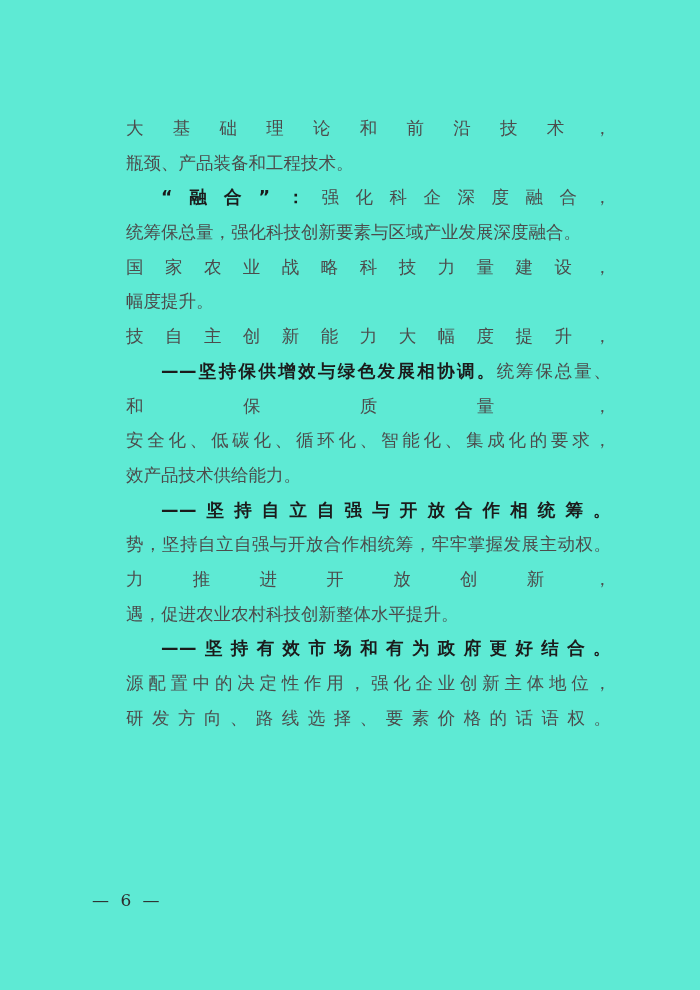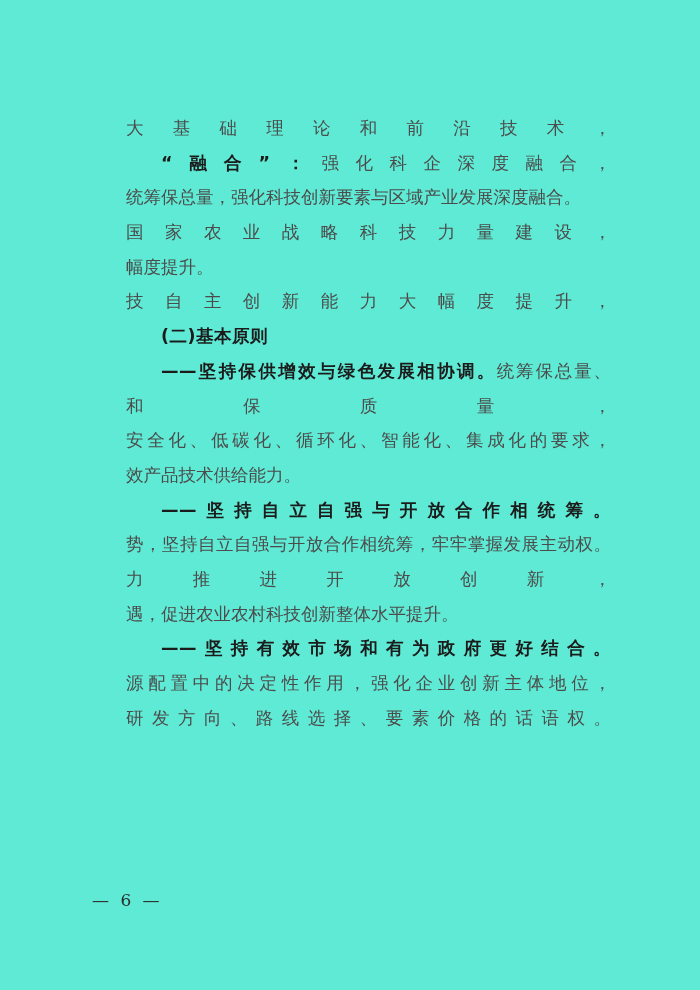--- a/index.html
+++ b/index.html
@@ -58,26 +58,26 @@
     letter-spacing: 3px;
   }
 </style>
 </head>
 <body>
 
 <div class="page">
   <div class="textblock">
 
     <div class="ln fill"><b class="lead"></b><span class="body">大基础理论和前沿技术，突破农业产业高质高效绿色发展的技术</span></div>
+    <div class="ln"><b class="lead"></b><span class="body">瓶颈、产品装备和工程技术。</span></div>
     <div class="ln fill ind"><b class="lead">“融合”：</b><span class="body">强化科企深度融合，强化科技与县域产业同村镇经</span></div>
     <div class="ln"><b class="lead"></b><span class="body">统筹保总量，强化科技创新要素与区域产业发展深度融合。</span></div>
     <div class="ln"><b class="lead"></b><span class="body">国家农业战略科技力量建设，优化国际农业科技合作发展格局。</span></div>
     <div class="ln"><b class="lead"></b><span class="body">幅度提升。</span></div>
     <div class="ln fill"><b class="lead"></b><span class="body">技自主创新能力大幅度提升，实现农业科技成果转化推广效能大</span></div>
-    <div class="ln ind"><b class="lead">(二)基本原则</b><span class="body"></span></div>
     <div class="ln fill ind"><b class="lead">——坚持保供增效与绿色发展相协调。</b><span class="body">统筹保总量、保多样</span></div>
     <div class="ln fill"><b class="lead"></b><span class="body">和保质量，以保障国家粮食安全和重要农副产品有效供给为基本，</span></div>
     <div class="ln fill"><b class="lead"></b><span class="body">安全化、低碳化、循环化、智能化、集成化的要求，提高绿色增产增</span></div>
     <div class="ln"><b class="lead"></b><span class="body">效产品技术供给能力。</span></div>
     <div class="ln fill ind"><b class="lead">——坚持自立自强与开放合作相统筹。</b><span class="body">发挥新型举国体制优</span></div>
     <div class="ln fill"><b class="lead"></b><span class="body">势，坚持自立自强与开放合作相统筹，牢牢掌握发展主动权。大</span></div>
     <div class="ln fill"><b class="lead"></b><span class="body">力推进开放创新，把握经济全球化和新技术革命带来的战略性机</span></div>
     <div class="ln"><b class="lead"></b><span class="body">遇，促进农业农村科技创新整体水平提升。</span></div>
     <div class="ln fill ind"><b class="lead">——坚持有效市场和有为政府更好结合。</b><span class="body">发挥市场在创新资</span></div>
     <div class="ln fill"><b class="lead"></b><span class="body">源配置中的决定性作用，强化企业创新主体地位，加大企业对技术</span></div>

